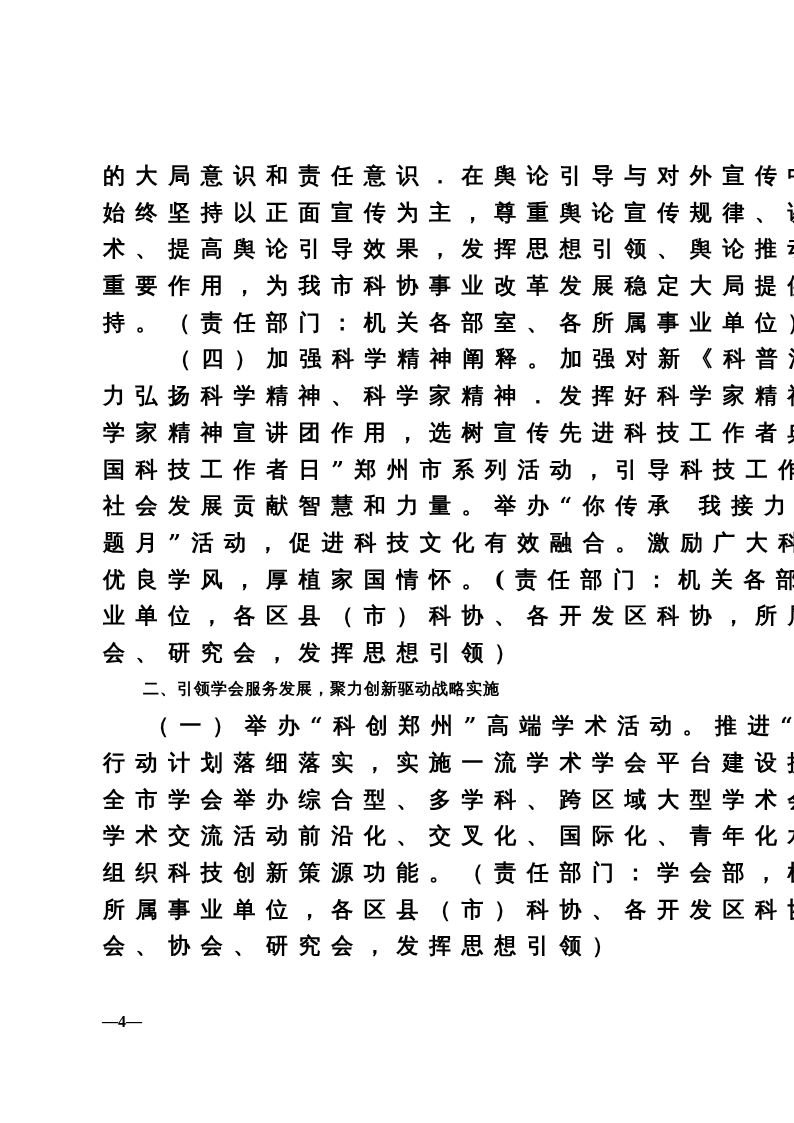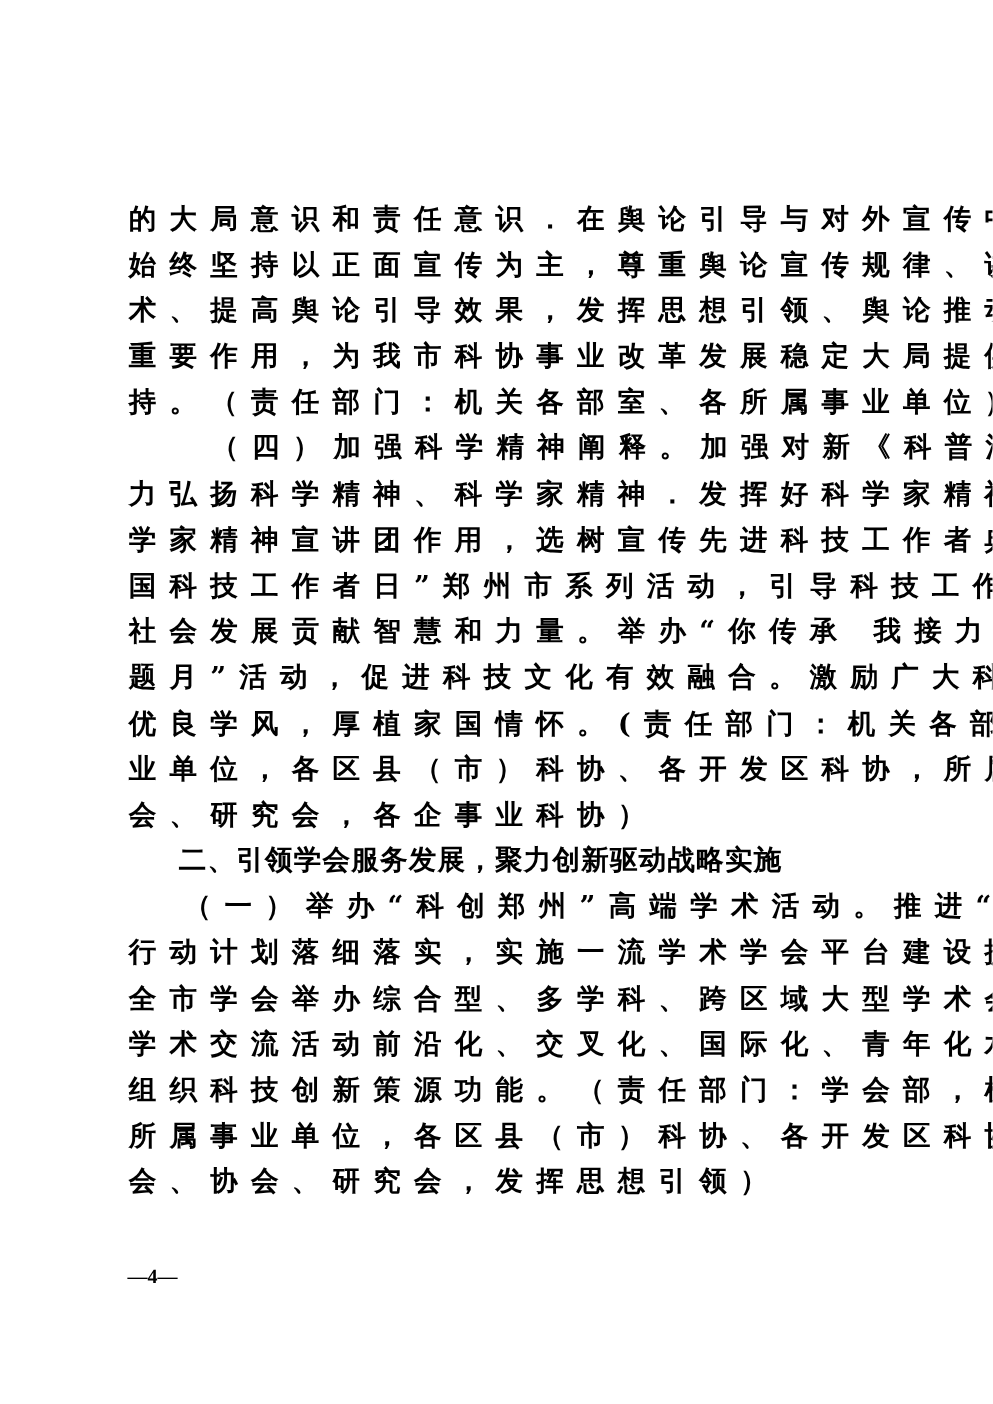--- a/index.html
+++ b/index.html
@@ -34,21 +34,21 @@
       font-size: 22px;
       letter-spacing: 10.6px;
       white-space: nowrap;
       font-weight: bold;
       overflow: visible;
     }
     .line.heading {
       font-family: "DejaVu Sans", "Liberation Sans", sans-serif;
       font-weight: bold;
       letter-spacing: 1px;
-      font-size: 22px;
+      font-size: 16px;
     }
     .page-number {
       position: absolute;
       left: 102px;
       top: 1012px;
       font-family: "Liberation Serif", "DejaVu Serif", serif;
       font-weight: bold;
       font-size: 16px;
       line-height: 20px;
       white-space: nowrap;
@@ -65,21 +65,21 @@
     <div class="line">重要作用，为我市科协事业改革发展稳定大局提供有力的舆论支</div>
     <div class="line">持。（责任部门：机关各部室、各所属事业单位）</div>
     <div class="line" style="padding-left:66px">（四）加强科学精神阐释。加强对新《科普法》的学习，大</div>
     <div class="line">力弘扬科学精神、科学家精神．发挥好科学家精神教育阵地和科</div>
     <div class="line">学家精神宣讲团作用，选树宣传先进科技工作者典型，开展“全</div>
     <div class="line">国科技工作者日”郑州市系列活动，引导科技工作者为全市经济</div>
     <div class="line">社会发展贡献智慧和力量。举办“你传承 我接力—系列科普主</div>
     <div class="line">题月”活动，促进科技文化有效融合。激励广大科技工作者涵养</div>
     <div class="line">优良学风，厚植家国情怀。(责任部门：机关各部室、各所属事</div>
     <div class="line">业单位，各区县（市）科协、各开发区科协，所属市级学会、协</div>
-    <div class="line">会、研究会，各企事业科协）</div>
+    <div class="line">会、研究会，发挥思想引领）</div>
     <div class="line heading" style="padding-left:40px">二、引领学会服务发展，聚力创新驱动战略实施</div>
     <div class="line" style="padding-left:44px">（一）举办“科创郑州”高端学术活动。推进“科创郑州”三年</div>
     <div class="line">行动计划落细落实，实施一流学术学会平台建设提升计划，支持</div>
     <div class="line">全市学会举办综合型、多学科、跨区域大型学术会议，提升各类</div>
     <div class="line">学术交流活动前沿化、交叉化、国际化、青年化水平，增强科协</div>
     <div class="line">组织科技创新策源功能。（责任部门：学会部，机关各部室、各</div>
     <div class="line">所属事业单位，各区县（市）科协、各开发区科协，所属市级学</div>
     <div class="line">会、协会、研究会，发挥思想引领）</div>
   </div>
 

